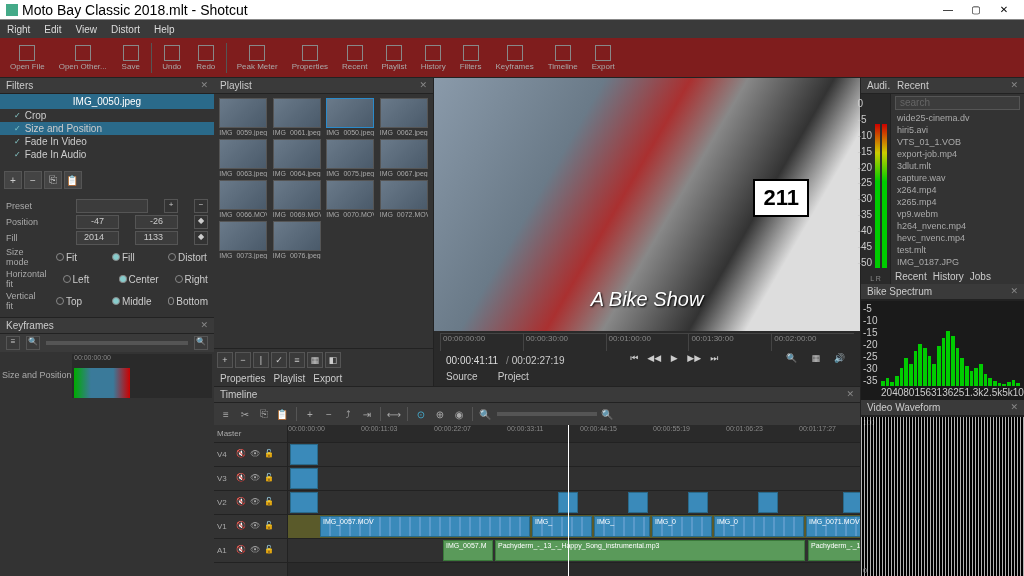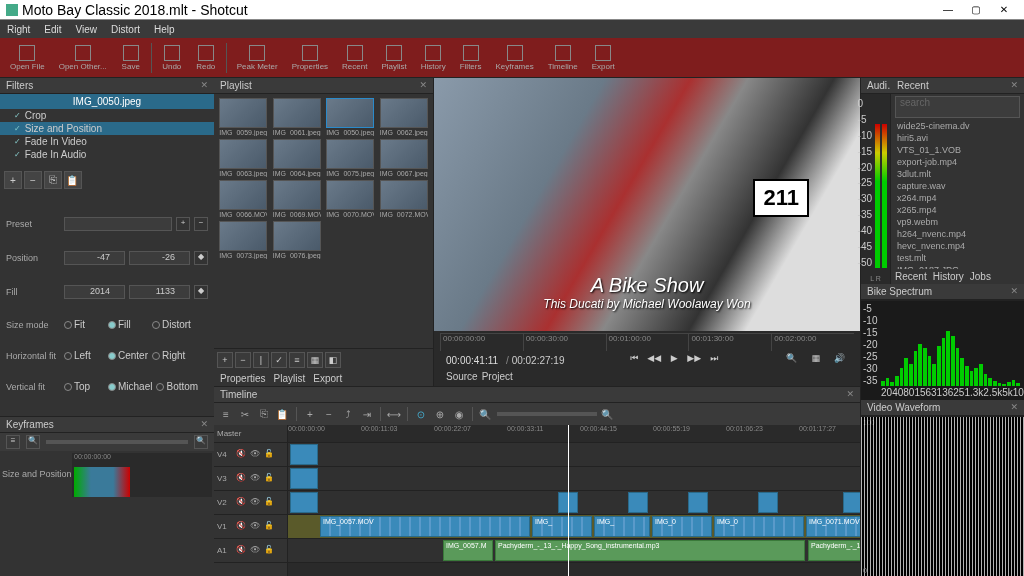--- a/index.html
+++ b/index.html
@@ -19,21 +19,21 @@
 .leftcol{width:214px;display:flex;flex-direction:column;background:#333}
 .panel-title{background:#3a3a3a;padding:2px 6px;font-size:10px;border-bottom:1px solid #222}
 .filter-file{background:#2a6a8a;padding:2px 6px;text-align:center;font-size:10px;color:#fff}
 .filter-group{padding:2px 6px;font-size:10px;color:#ddd;font-weight:bold}
 .filter-item{padding:1px 14px;font-size:10px;color:#ccc;display:flex;align-items:center}
 .filter-item.sel{background:#2a6a8a}
 .filter-item .chk{margin-right:4px;font-size:8px;color:#8cc}
 .filter-ctrls{margin-top:6px;padding:4px;display:flex;gap:2px}
 .filter-ctrls .btn{width:18px;height:18px;background:#444;border:1px solid #555;display:flex;align-items:center;justify-content:center;font-size:10px}
 .props{padding:4px 6px;font-size:10px}
-.props .row{display:flex;align-items:center;margin:20px 0;gap:4px}
+.props .row{display:flex;align-items:center;margin:2px 0;gap:16px}
 .props .lbl{width:54px;color:#aaa;font-size:9px}
 .props .spin{flex:1;background:#3c3c3c;border:1px solid #555;height:14px;text-align:right;padding:0 14px 0 4px;font-size:9px;position:relative}
 .props .lock{width:14px;height:14px;border:1px solid #555;font-size:8px;text-align:center}
 .props .radio{display:flex;align-items:center;gap:2px;font-size:9px;min-width:40px}
 .props .radio .dot{width:8px;height:8px;border:1px solid #888;border-radius:50%}
 .props .radio.on .dot{background:#8cc}
 .keyframes{border-top:1px solid #222}
 .keyframes .kf-head{display:flex;align-items:center;padding:2px 6px;gap:6px;background:#3a3a3a}
 .keyframes .kf-head .btn{width:14px;height:14px;border:1px solid #555;font-size:8px;text-align:center}
 .keyframes .kf-body{height:50px;background:#333;position:relative;padding:2px}
@@ -58,31 +58,31 @@
 .preview-overlay .t1{font-size:20px;color:#fff;font-style:italic;text-shadow:1px 1px 2px #000}
 .preview-overlay .t2{font-size:12px;color:#fff;font-style:italic;text-shadow:1px 1px 2px #000}
 .preview-num{position:absolute;top:40%;right:12%;background:#fff;color:#000;font-size:22px;font-weight:bold;padding:4px 8px;border:2px solid #000}
 .preview-ctrls{padding:2px 6px}
 .preview-ruler{height:18px;background:#2a2a2a;position:relative;border-top:1px solid #444;display:flex}
 .preview-ruler .tick{font-size:8px;color:#888;flex:1;border-left:1px solid #444;padding-left:2px}
 .preview-time{display:flex;align-items:center;gap:8px;padding:2px 6px}
 .preview-time .tc{font-size:10px;color:#ddd}
 .preview-time .btns{display:flex;gap:4px;margin-left:auto;margin-right:auto}
 .preview-time .btn{width:16px;height:14px;color:#ccc;font-size:9px;text-align:center}
-.preview-tabs{display:flex;gap:4px;padding:2px 6px;font-size:9px;color:#aaa}
+.preview-tabs{display:flex;gap:20px;padding:2px 6px;font-size:9px;color:#aaa}
 .rightcol{width:164px;display:flex;flex-direction:column;background:#333;border-left:1px solid #222}
 .righttop{display:flex;height:190px}
 .audiometer{width:30px;background:#2a2a2a;position:relative;border-right:1px solid #222}
 .meter-scale{position:absolute;right:18px;top:4px;bottom:16px;font-size:7px;color:#888;display:flex;flex-direction:column;justify-content:space-between}
 .meter-bar{position:absolute;bottom:16px;width:5px;background:linear-gradient(to top,#0c0,#0c0 60%,#cc0 80%,#c00);top:30px}
 .meter-bar.l{right:10px}
 .meter-bar.r{right:3px}
 .meter-lbl{position:absolute;bottom:2px;font-size:7px;color:#888;width:100%;text-align:center}
 .recent{flex:1;display:flex;flex-direction:column}
-.recent .search{margin:2px 4px;background:#3c3c3c;border:1px solid #555;height:22px;padding:0 4px;font-size:9px;color:#888}
+.recent .search{margin:2px 4px;background:#3c3c3c;border:1px solid #555;height:14px;padding:0 4px;font-size:9px;color:#888}
 .recent-list{flex:1;overflow:hidden}
 .recent-item{padding:1px 6px;font-size:9px;color:#aaa;white-space:nowrap;overflow:hidden}
 .recent-tabs{display:flex;gap:6px;padding:2px 4px;font-size:8px;color:#888}
 .spectrum{height:100px;background:#1a1a1a;border-top:1px solid #222;position:relative}
 .spectrum .scale{position:absolute;left:2px;top:2px;bottom:14px;font-size:7px;color:#888;display:flex;flex-direction:column;justify-content:space-between}
 .spectrum .bars{position:absolute;left:20px;right:4px;bottom:14px;height:60px;display:flex;align-items:flex-end;gap:1px}
 .spectrum .bars div{flex:1;background:#0c0}
 .spectrum .xaxis{position:absolute;bottom:2px;left:20px;right:4px;display:flex;justify-content:flex-start;font-size:6px;color:#666}
 .waveform{flex:1;background:#000;border-top:1px solid #222;position:relative;overflow:hidden}
 .waveform .wave{width:100%;height:100%;background:repeating-linear-gradient(90deg,#fff 0,#fff 1px,#000 1px,#000 3px),repeating-linear-gradient(0deg,#000 0,#000 2px,transparent 2px,transparent 5px);opacity:0.7}
@@ -256,21 +256,21 @@
           </div>
       </div>
       <div class="row">
         <div class="lbl">Vertical fit</div>
         <div class="radio">
             <div class="dot"></div>
             <span>Top</span>
           </div>
         <div class="radio on">
             <div class="dot"></div>
-            <span>Michael</span>
+            <span>Middle</span>
           </div>
         <div class="radio">
             <div class="dot"></div>
             <span>Bottom</span>
           </div>
       </div>
     </div>
     <div class="keyframes">
       <div class="panel-title"><span>Keyframes</span><span class="panel-close">✕</span></div>
       <div class="kf-head">
@@ -365,21 +365,20 @@
           <span>Playlist</span>
           <span>Export</span>
         </div>
       </div>
       <div class="preview">
         <div class="preview-vid">
           <div class="preview-img">
             <div class="preview-num">211</div>
             <div class="preview-overlay">
               <div class="t1">A Bike Show</div>
-              <div class="t2">This Ducati by Michael Woolaway Won</div>
             </div>
           </div>
         </div>
         <div class="preview-ctrls">
           <div class="preview-ruler" id="preview-ruler">
               <div class="tick">00:00:00:00</div>
               <div class="tick">00:00:30:00</div>
               <div class="tick">00:01:00:00</div>
               <div class="tick">00:01:30:00</div>
               <div class="tick">00:02:00:00</div>

